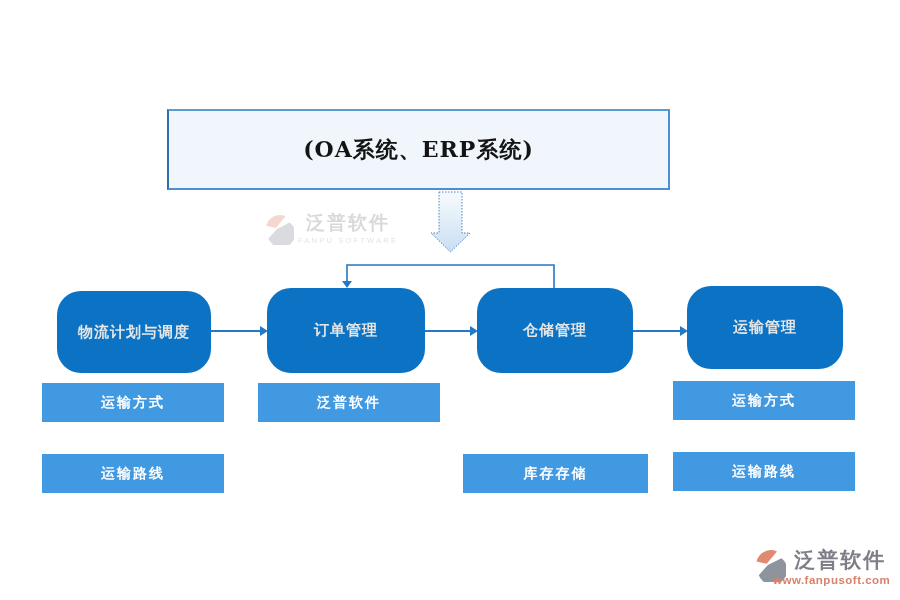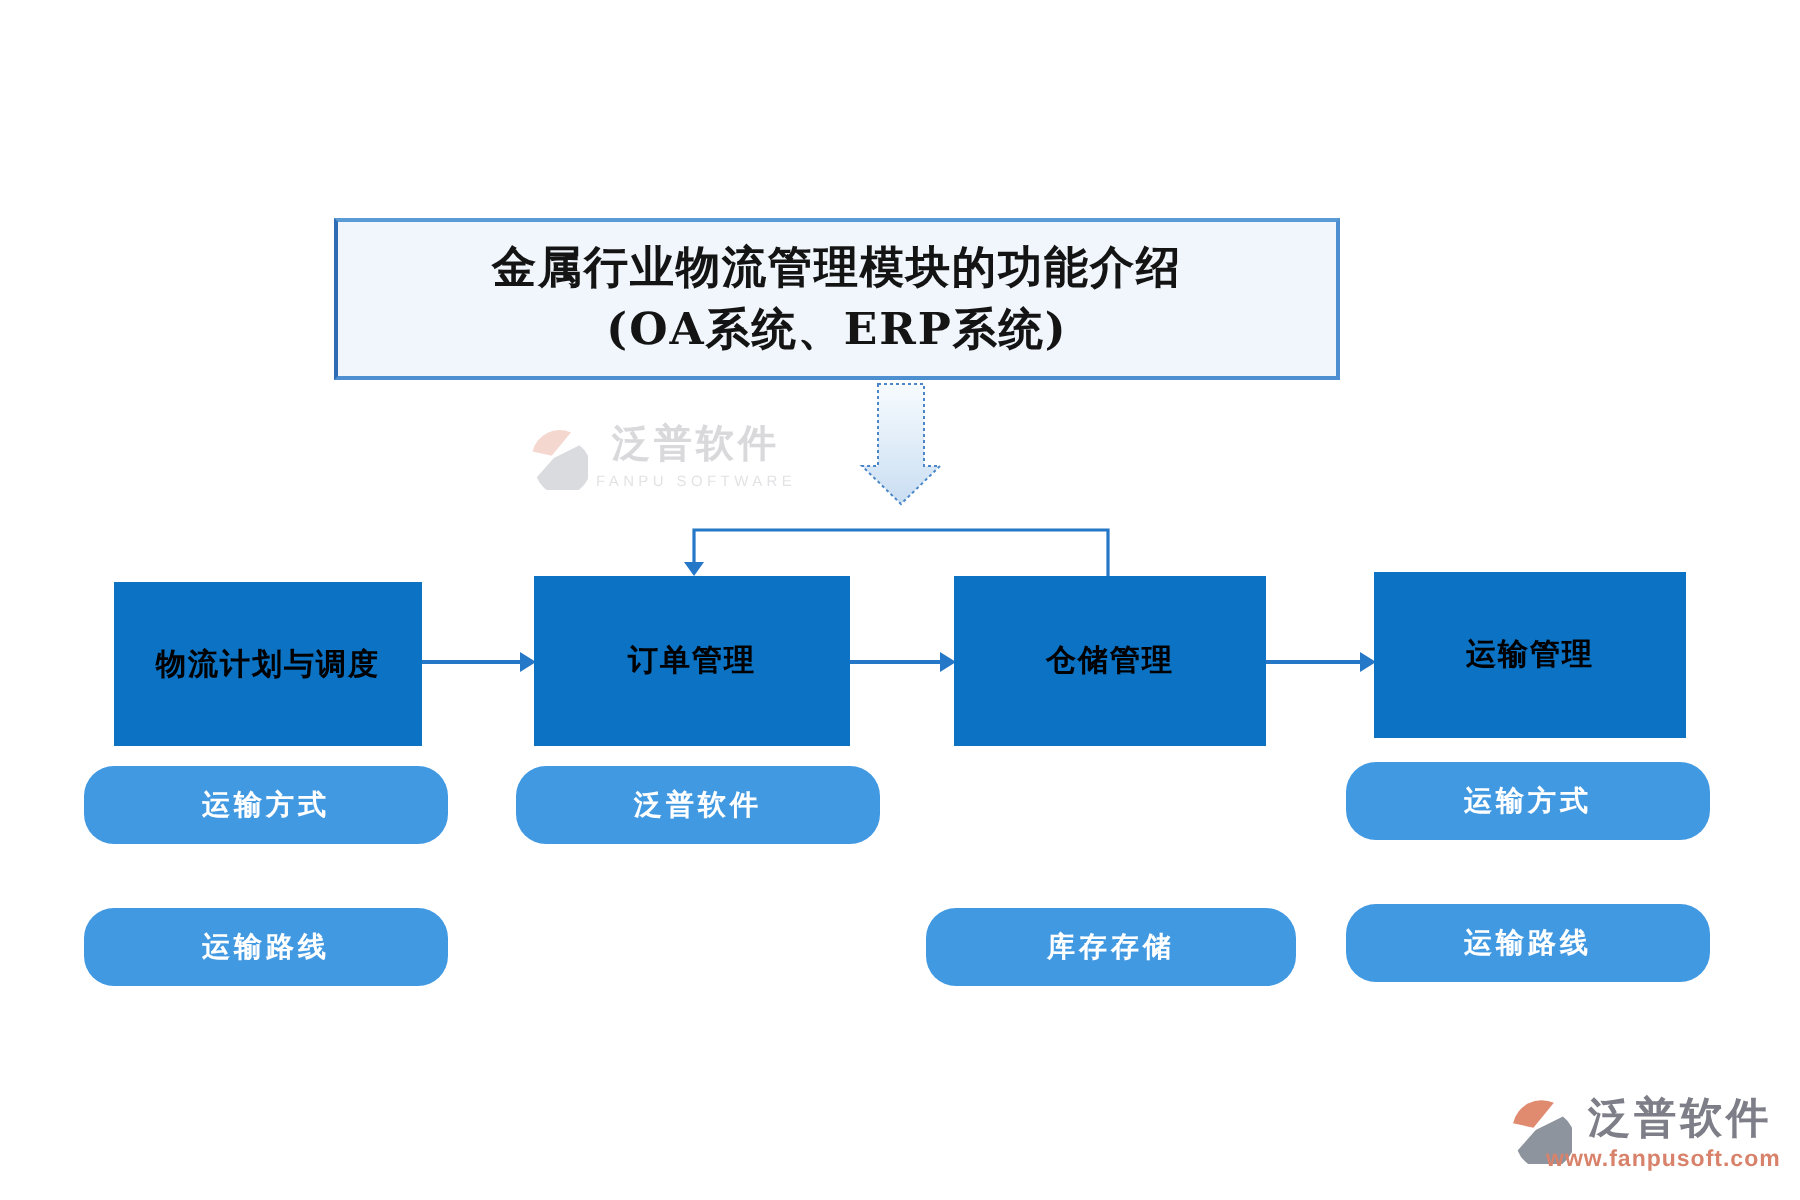--- a/index.html
+++ b/index.html
@@ -13,33 +13,33 @@
     box-sizing:border-box;background:#f0f6fb;
     border:2px solid #4e8fd2;border-left-color:#2e6db4;border-top-color:#5b9bd5;
     display:flex;flex-direction:column;align-items:center;justify-content:center;
     font-family:"DejaVu Serif",serif;font-weight:700;font-size:22px;
     color:#141414;line-height:31px;text-align:center;letter-spacing:1px;
   }
   
   .connector-layer{position:absolute;left:0;top:0;z-index:1;pointer-events:none;}
   
   .stage{
-    position:absolute;z-index:2;background:#0b72c4;color:#000000;
+    position:absolute;z-index:2;background:#0b72c4;color:#e5e5e5;
     display:flex;align-items:center;justify-content:center;
-    font-weight:700;font-size:15px;letter-spacing:1px;
+    font-weight:700;font-size:15px;letter-spacing:1px;border-radius:24px;
   }
   .stage.s1{left:57px; top:291px;width:154px;height:82px;}
   .stage.s2{left:267px;top:288px;width:158px;height:85px;}
   .stage.s3{left:477px;top:288px;width:156px;height:85px;}
   .stage.s4{left:687px;top:286px;width:156px;height:83px;}
   
   .item{
     position:absolute;z-index:2;background:#4199e2;color:#ffffff;height:39px;
     display:flex;align-items:center;justify-content:center;
-    font-weight:700;font-size:14px;letter-spacing:2px;border-radius:15px;
+    font-weight:700;font-size:14px;letter-spacing:2px;
   }
   .item.c1{left:42px; width:182px;}
   .item.c2{left:258px;width:182px;}
   .item.c3{left:463px;width:185px;}
   .item.c4{left:673px;width:182px;}
   .item.r1{top:383px;}
   .item.r2{top:454px;}
   .item.c4.r1{top:381px;}
   .item.c4.r2{top:452px;}
   
@@ -52,21 +52,20 @@
   .footer-logo .cn{font-size:21px;font-weight:700;color:#7e7e88;letter-spacing:2px;line-height:23px;}
   .footer-logo .url{font-size:11.5px;font-weight:700;color:#d8826b;letter-spacing:0.5px;margin-top:3px;margin-left:-17px;}
   .brand .txt{margin-left:4px;display:flex;flex-direction:column;}
 </style>
 </head>
 <body>
 
 <div class="canvas">
 
   <div class="title-box">
-    <div>金属行业物流管理模块的功能介绍</div>
     <div>(OA系统、ERP系统)</div>
   </div>
 
   <div class="brand watermark">
     <div class="row">
       <svg width="32" height="32" viewBox="0 0 30 30">
         <path d="M4 12 A13 13 0 0 1 22 3 L13 14 Z" fill="#e08a70"></path>
         <path d="M26 9 A13 13 0 1 1 6 24 L14 15 Z" fill="#8e949e"></path>
       </svg>
       <div class="txt">

